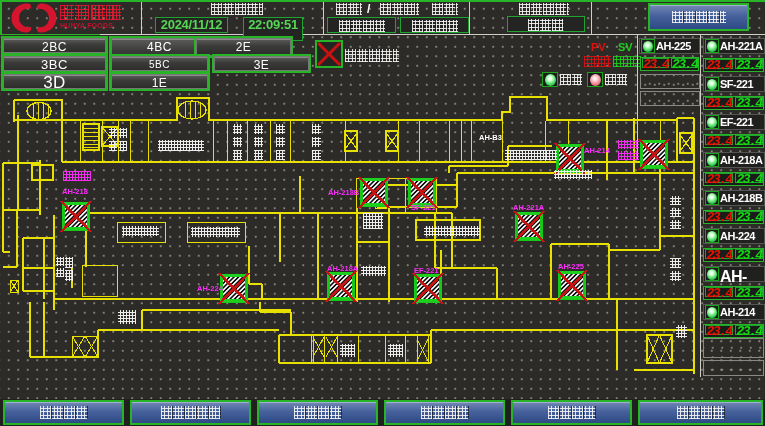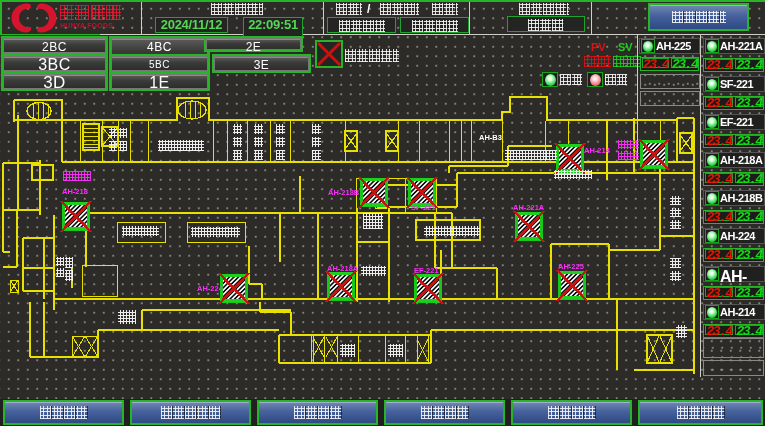--- a/index.html
+++ b/index.html
@@ -41,37 +41,37 @@
 <div class="abs gbox" style="left:400px;top:17px;width:69px;height:16px"><span class="zht" style="font-size:12px;display:inline-block;width:46px;height:12px;margin-top:2px"></span></div>
 <span class="abs zht" style="left:519px;top:3px;width:50px;height:12px"></span>
 <div class="abs gbox" style="left:507px;top:16px;width:78px;height:16px"><span class="zht" style="display:inline-block;width:36px;height:12px;margin-top:2px"></span></div>
 <div class="abs blue gframe dots" style="left:648px;top:3px;width:101px;height:28px"><span class="zht" style="display:inline-block;width:54px;height:12px;margin-top:6px"></span></div>
 <div class="abs gframe" style="left:1px;top:36px;width:107px;height:19px">
     <div class="btn dots" style="width:100%;height:100%;font-size:12px;letter-spacing:.5px;line-height:16px">2BC</div>
   </div>
 <div class="abs gframe" style="left:109px;top:36px;width:101px;height:33px">
     <div class="btn dots" style="width:100%;height:100%;font-size:12px;letter-spacing:.5px;line-height:16px">4BC</div>
   </div>
-<div class="abs gframe" style="left:204px;top:36px;width:99px;height:16px">
+<div class="abs gframe" style="left:194px;top:36px;width:99px;height:22px">
     <div class="btn dots" style="width:100%;height:100%;font-size:12px;letter-spacing:.5px;line-height:16px">2E</div>
   </div>
 <div class="abs gframe" style="left:1px;top:54px;width:107px;height:19px">
-    <div class="btn dots" style="width:100%;height:100%;font-size:16px;letter-spacing:.5px;line-height:16px">3BC</div>
+    <div class="btn dots" style="width:100%;height:100%;font-size:13px;letter-spacing:.5px;line-height:16px">3BC</div>
   </div>
 <div class="abs gframe" style="left:109px;top:54px;width:101px;height:19px">
     <div class="btn dots" style="width:100%;height:100%;font-size:10px;letter-spacing:.5px;line-height:16px">5BC</div>
   </div>
 <div class="abs gframe" style="left:212px;top:54px;width:99px;height:19px">
     <div class="btn dots" style="width:100%;height:100%;font-size:12px;letter-spacing:.5px;line-height:16px">3E</div>
   </div>
 <div class="abs gframe" style="left:1px;top:72px;width:107px;height:19px">
     <div class="btn dots" style="width:100%;height:100%;font-size:17px;letter-spacing:.5px;line-height:16px">3D</div>
   </div>
 <div class="abs gframe" style="left:109px;top:72px;width:101px;height:19px">
-    <div class="btn dots" style="width:100%;height:100%;font-size:16px;letter-spacing:.5px;line-height:16px">1E</div>
+    <div class="btn dots" style="width:100%;height:100%;font-size:12px;letter-spacing:.5px;line-height:16px">1E</div>
   </div>
 <div class="abs" style="left:315px;top:40px;width:28px;height:28px;border:2px solid #27b527;background:#242423"><svg width="24" height="24" viewBox="0 0 24 24">
       <path d="M1 1 L23 23 M23 1 L1 23" stroke="#cc1111" stroke-width="3"></path>
     </svg></div>
 <span class="abs zht" style="left:345px;top:49px;width:54px;height:13px"></span>
 <div class="abs" style="left:591px;top:41px;width:16px;height:11px;color:#e01010;font-weight:bold;font-size:11px">PV</div>
 <div class="abs" style="left:618px;top:41px;width:16px;height:11px;color:#19d219;font-weight:bold;font-size:11px">SV</div>
 <span class="abs zht" style="left:584px;top:56px;width:27px;height:11px;background-image:repeating-linear-gradient(0deg,rgba(224,16,16,.85) 0 1px,transparent 1px 3.4px),repeating-linear-gradient(90deg,rgba(224,16,16,.85) 0 1px,transparent 1px 3.4px)"></span>
 <span class="abs zht" style="left:613px;top:56px;width:28px;height:11px;background-image:repeating-linear-gradient(0deg,rgba(25,210,25,.85) 0 1px,transparent 1px 3.4px),repeating-linear-gradient(90deg,rgba(25,210,25,.85) 0 1px,transparent 1px 3.4px)"></span>
 <div class="abs led" style="left:542px;top:72px;width:16px;height:15px">

